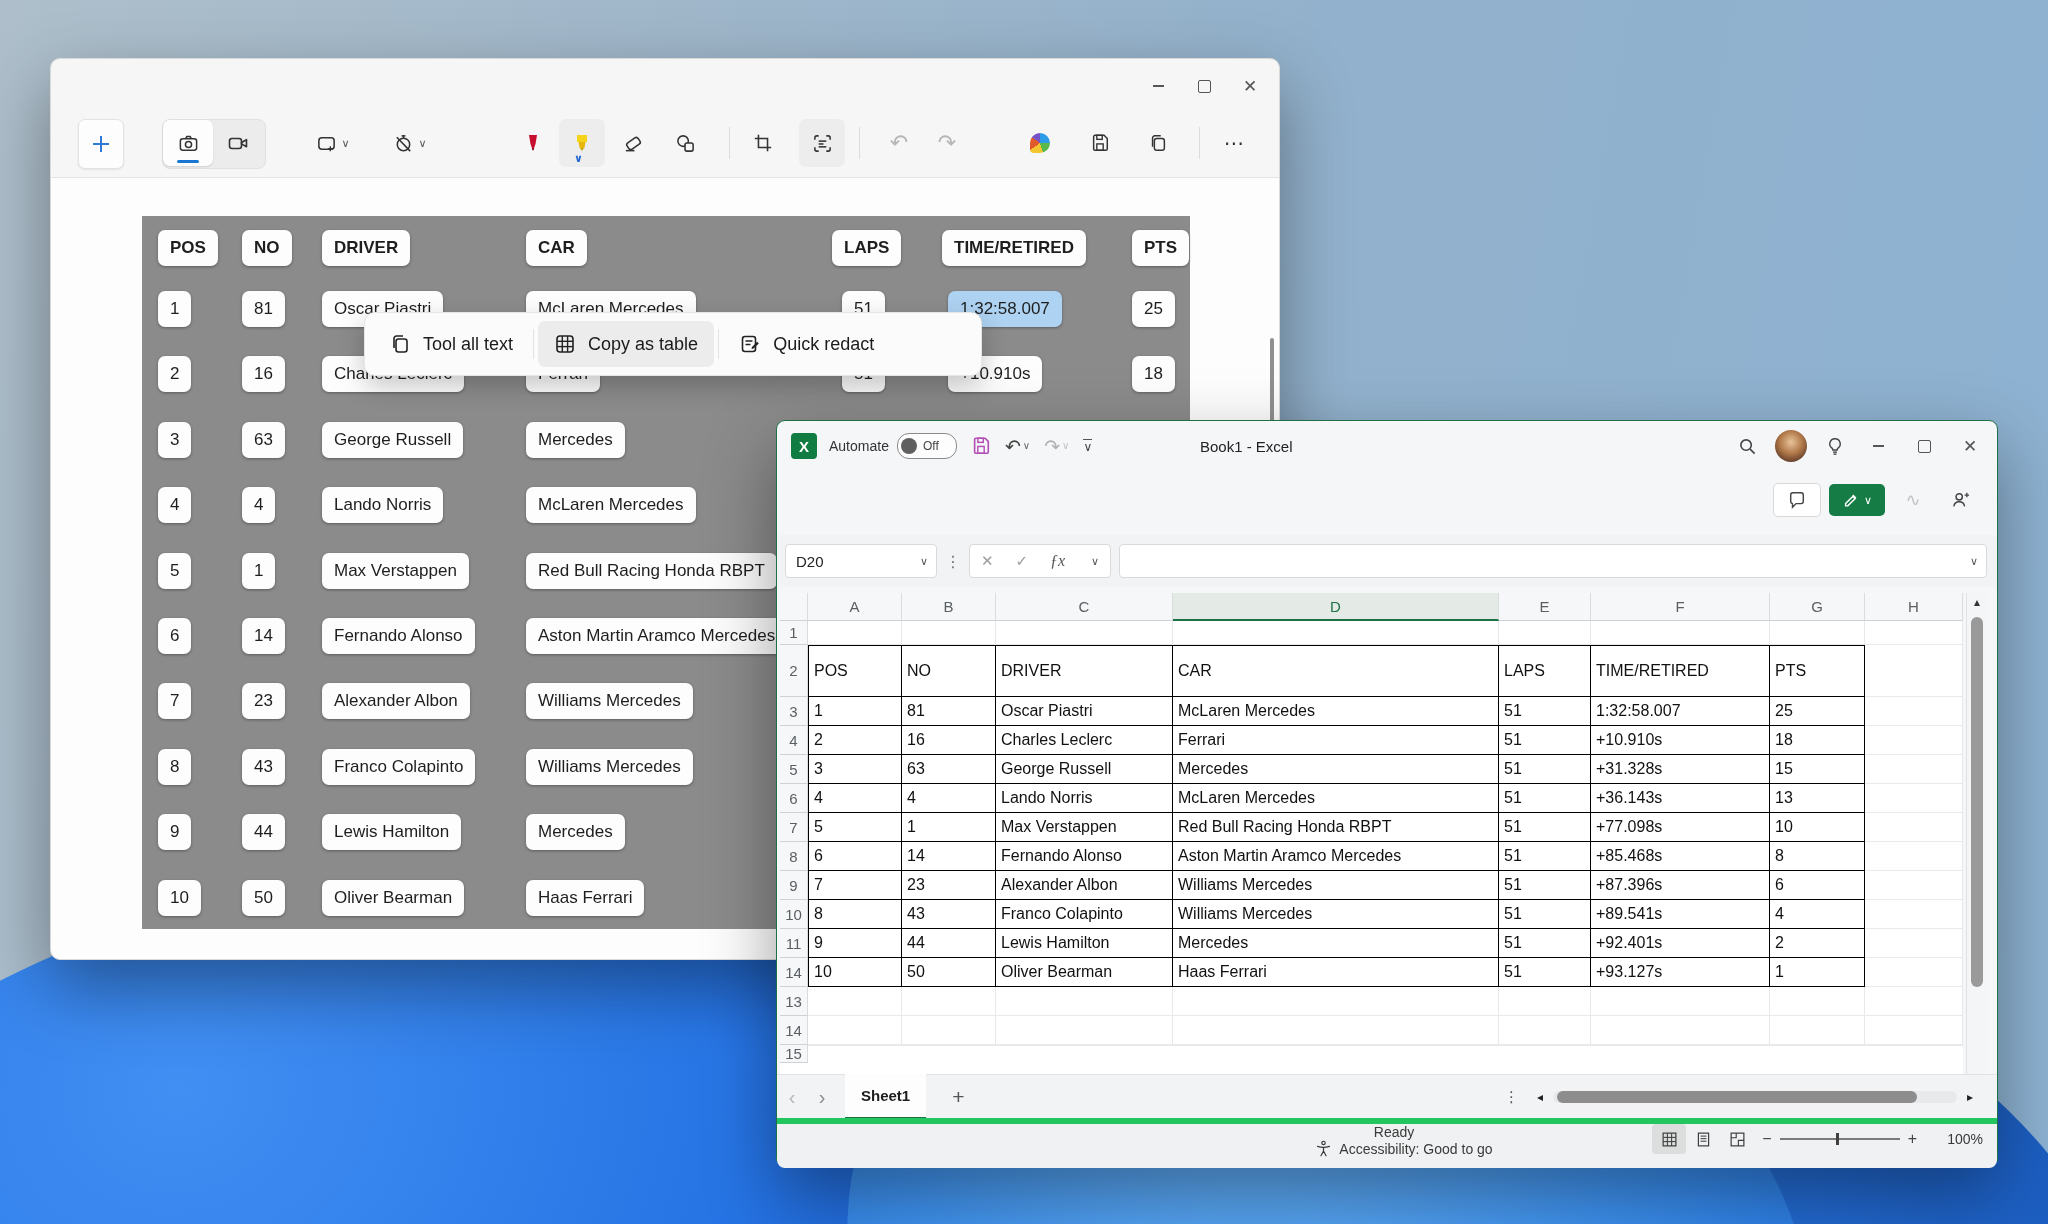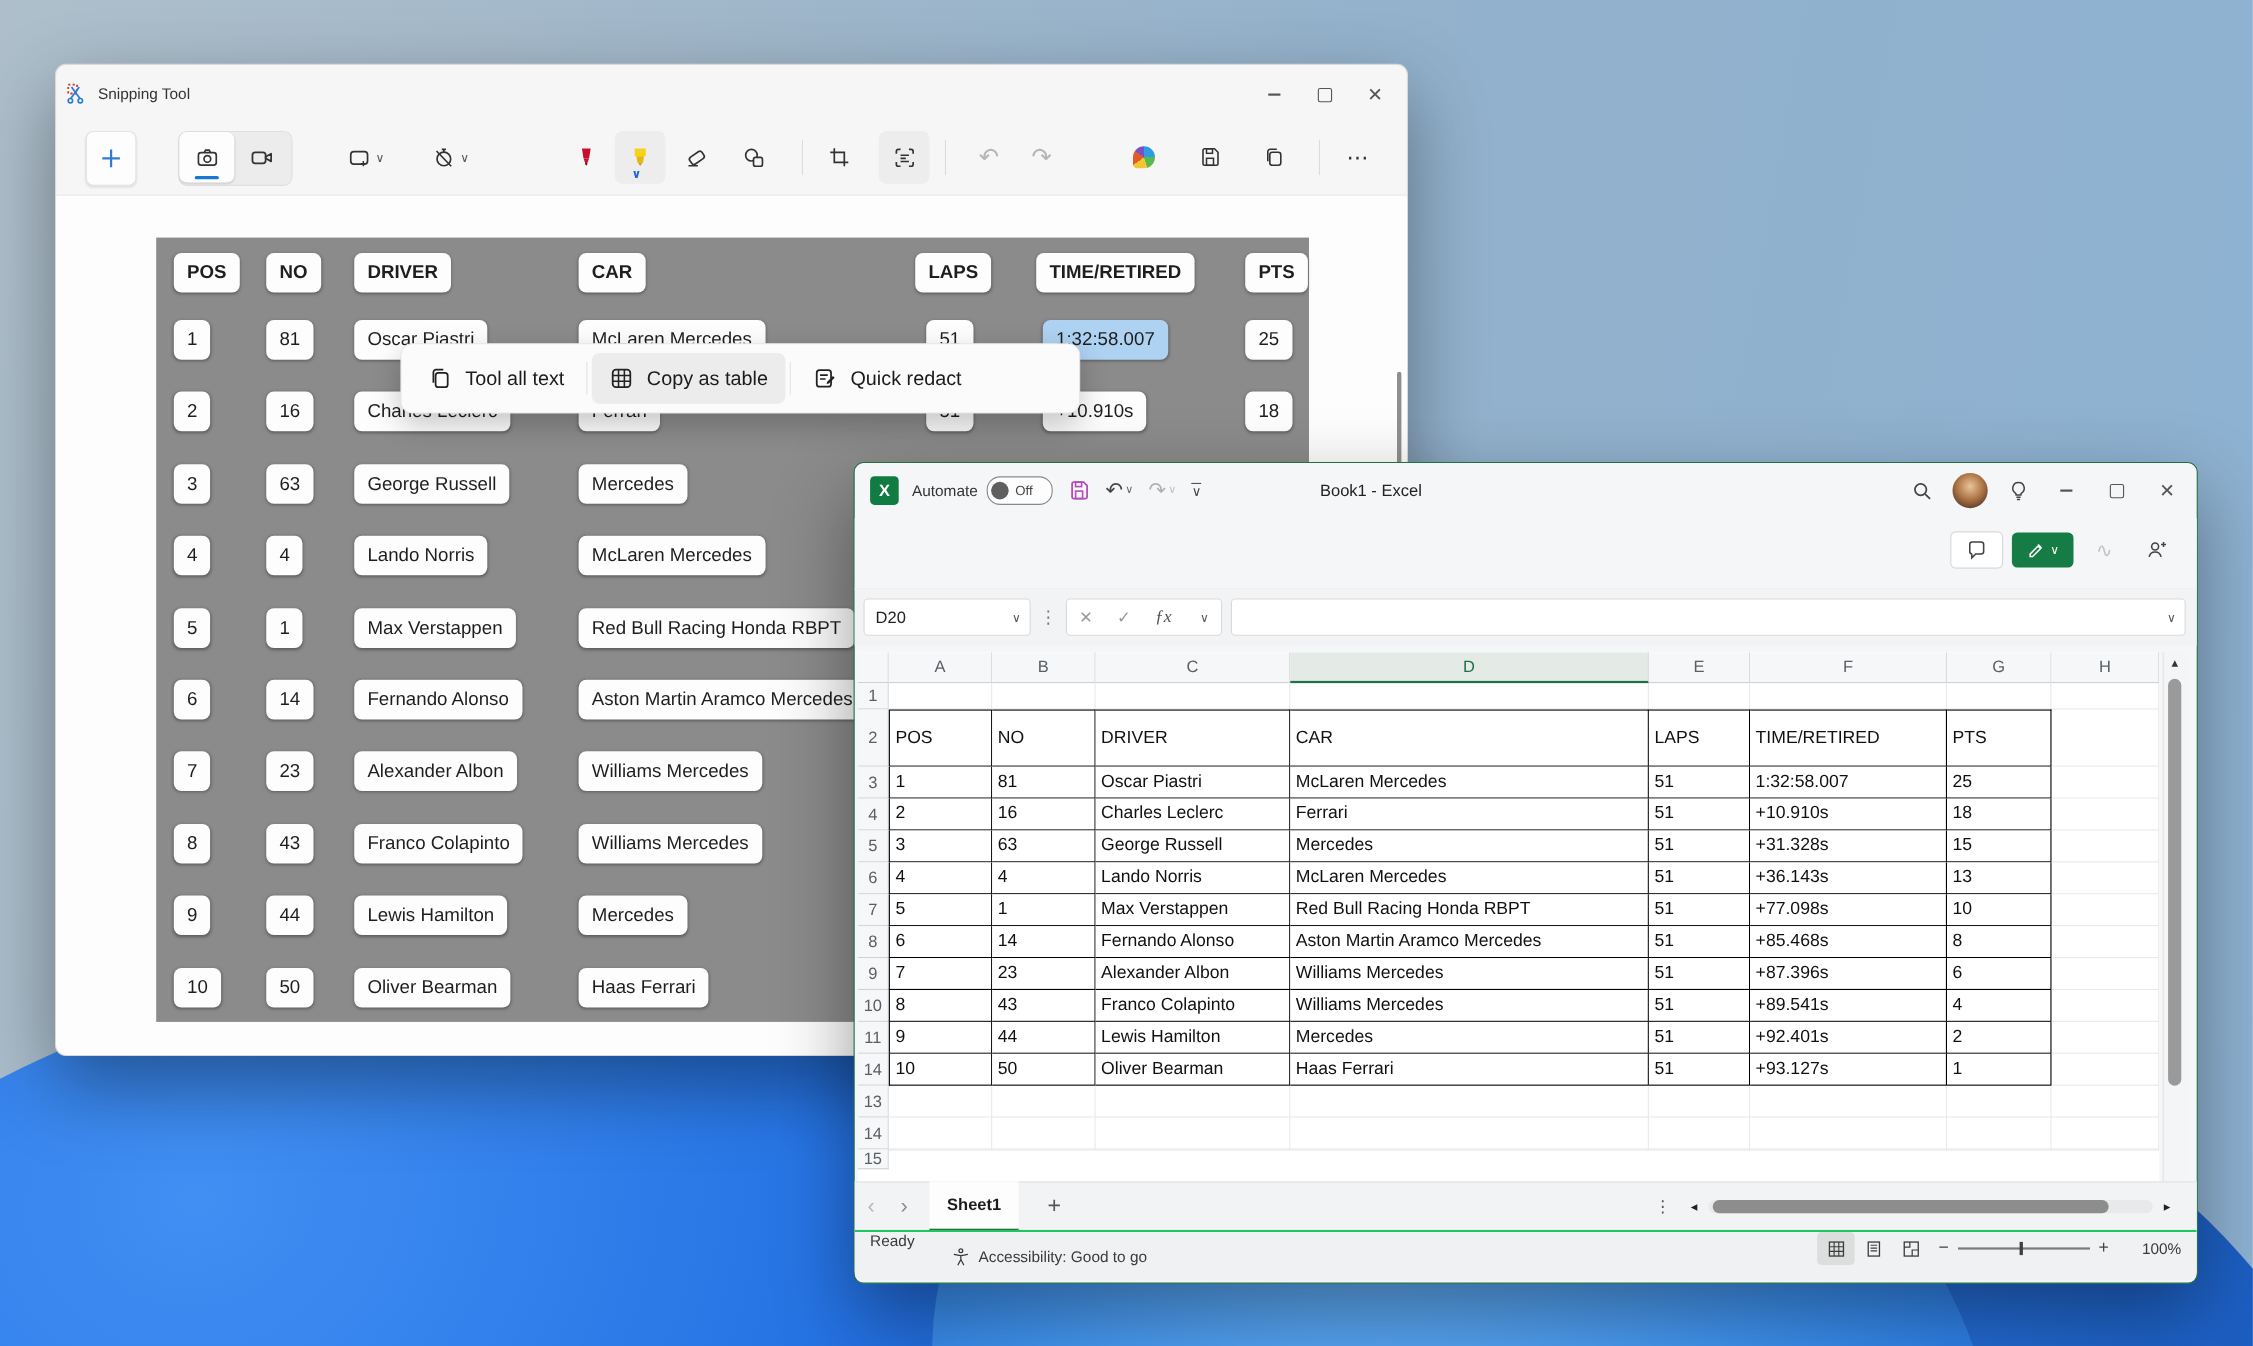--- a/index.html
+++ b/index.html
@@ -114,22 +114,22 @@
   .snav{font-size:20px;color:#8a8a8a;width:30px;text-align:center;}
   #sheet-tab{height:43px;display:flex;align-items:center;padding:0 16px;background:#fdfdfd;
     border-bottom:3px solid #1e7145;font-size:15px;color:#1c1c1c;font-weight:bold;margin-left:8px;}
   #add-sheet{font-size:21px;color:#555;margin-left:26px;}
   #sheet-dots{position:absolute;left:727px;font-size:15px;color:#555;}
   #hscroll{position:absolute;left:760px;right:24px;top:12px;height:20px;display:flex;align-items:center;}
   #hscroll .arr{font-size:12px;color:#222;width:16px;}
   #hscroll-track{flex:1;height:12px;border-radius:6px;background:#e8e9ea;position:relative;}
   #hscroll-thumb{position:absolute;left:4px;top:0;width:360px;height:12px;border-radius:6px;background:#8d8d8d;}
   
-  #statusbar{position:absolute;left:0;top:697px;right:0;height:44px;background:#f0f1f2;border-top:2px solid #22c55e;
-    border-radius:0 0 8px 8px;display:flex;font-size:14px;color:#3a3a3a;}
+  #statusbar{position:absolute;left:0;top:697px;right:0;height:44px;background:#f0f1f2;border-top:6px solid #22c55e;
+    border-radius:0 0 8px 8px;display:flex;align-items:center;font-size:14px;color:#3a3a3a;flex-direction:column;}
   #status-ready{margin-left:14px;}
   #status-acc{display:flex;align-items:center;margin-left:34px;}
   #status-acc svg{margin-right:7px;}
   #status-right{position:absolute;right:14px;display:flex;align-items:center;}
   .view-ico{width:34px;height:30px;display:flex;align-items:center;justify-content:center;color:#3c3c3c;border-radius:4px;}
   .view-ico.on{background:#dcdddd;}
   #zoom-minus,#zoom-plus{font-size:16px;color:#444;margin:0 8px;}
   #zoom-track{width:120px;height:2px;background:#7a7a7a;position:relative;}
   #zoom-thumb{position:absolute;left:56px;top:-5px;width:3px;height:12px;background:#3f3f3f;}
   #zoom-pct{margin-left:12px;width:46px;text-align:right;}
@@ -138,30 +138,20 @@
 <body>
 
 <div id="desktop">
   <div class="petal" id="p4"></div>
   <div class="petal" id="p1"></div>
   <div class="petal" id="p3"></div>
   <div class="petal" id="p2"></div>
 </div>
 
 <div class="window" id="snip">
-  <div id="snip-titlebar">
-    <svg width="20" height="20" viewBox="0 0 20 20">
-      <rect x="3" y="2" width="8" height="8" fill="none" stroke="#d23b2e" stroke-width="1.6" stroke-dasharray="2 2"></rect>
-      <line x1="6" y1="4" x2="14" y2="15" stroke="#2f7bd4" stroke-width="1.6"></line>
-      <line x1="13" y1="4" x2="5" y2="15" stroke="#2f7bd4" stroke-width="1.6"></line>
-      <circle cx="5" cy="16.5" r="2" fill="none" stroke="#2f7bd4" stroke-width="1.5"></circle>
-      <circle cx="14" cy="16.5" r="2" fill="none" stroke="#2f7bd4" stroke-width="1.5"></circle>
-    </svg>
-    <span id="snip-title">Snipping Tool</span>
-  </div>
   <div id="snip-caption-btns">
     <div class="win-btn">
         <div class="min-bar"></div>
       </div>
     <div class="win-btn">
         <div class="max-box"></div>
       </div>
     <div class="win-btn">
         <span class="x-glyph">✕</span>
       </div>

